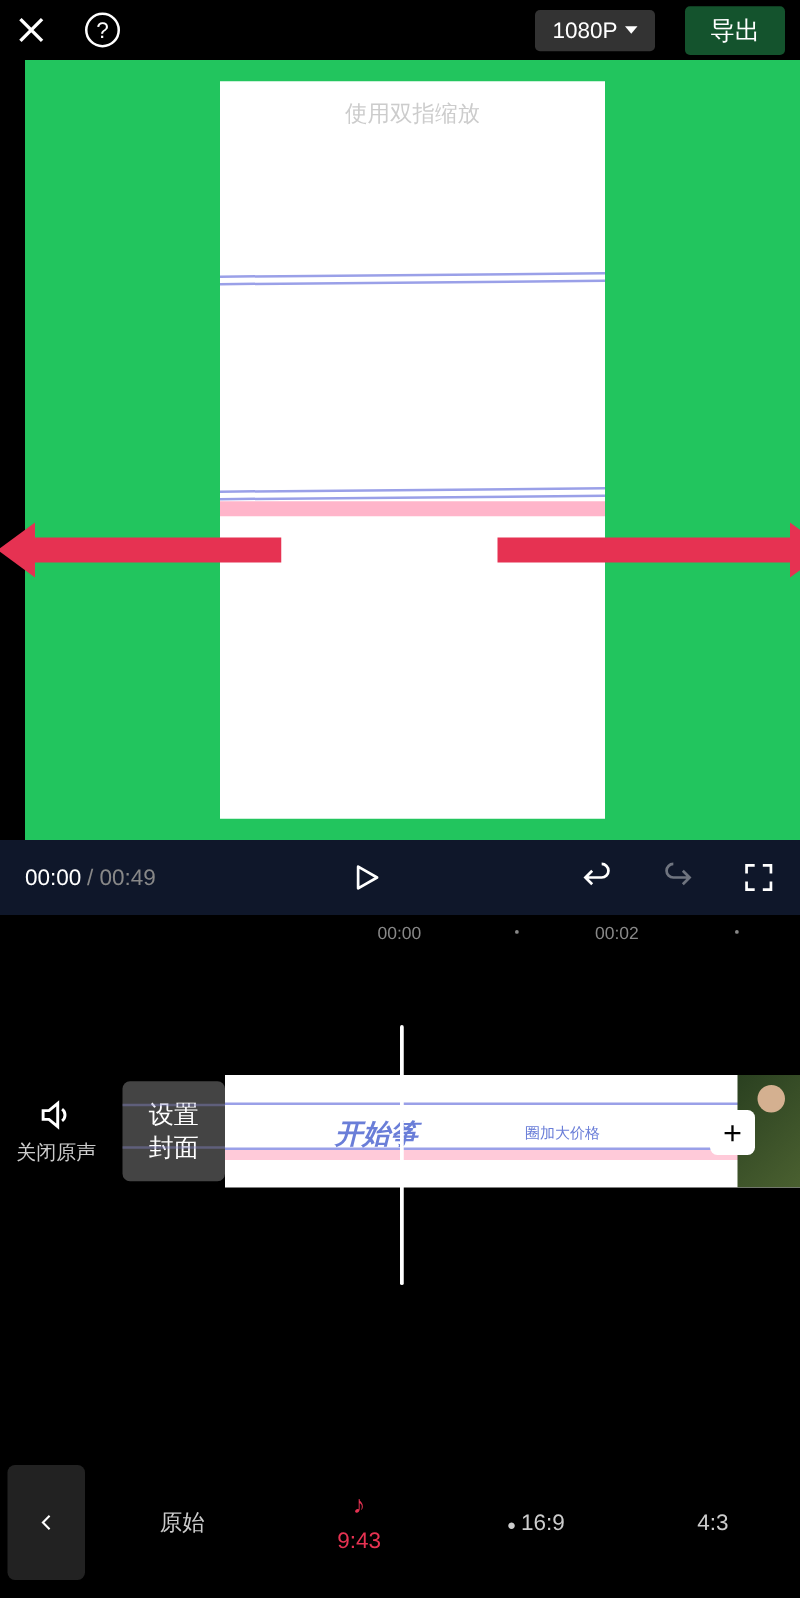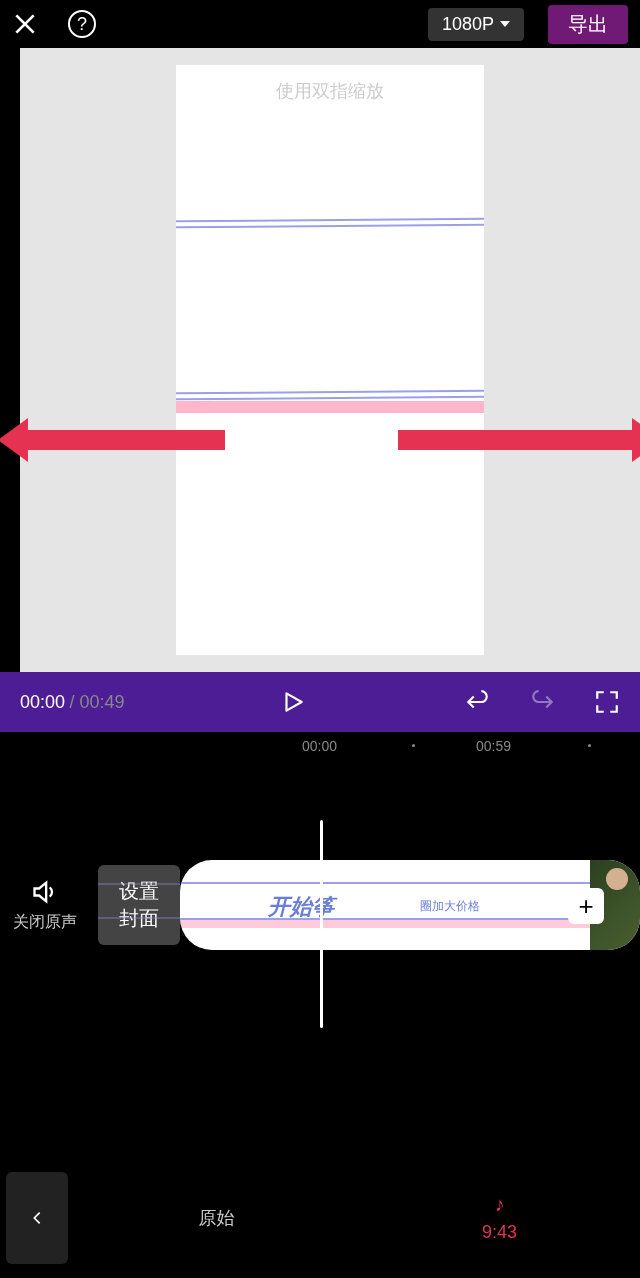--- a/index.html
+++ b/index.html
@@ -27,33 +27,33 @@
       padding: 6px 14px;
       border-radius: 4px;
       font-size: 18px;
       cursor: pointer;
       display: flex;
       align-items: center;
       gap: 6px;
     }
     .tri-down { width: 0; height: 0; border-left: 5px solid transparent; border-right: 5px solid transparent; border-top: 6px solid #fff; }
     .export-btn {
-      background: #701a75;
+      background: #14532d;
       color: #fff;
       padding: 6px 20px;
       border-radius: 4px;
       font-size: 20px;
       cursor: pointer;
     }
     .preview-area {
       height: 624px;
       display: flex;
       align-items: center;
       justify-content: center;
-      background: #e5e5e5;
+      background: #22c55e;
       position: relative;
       margin-left: 20px;
     }
     .canvas {
       width: 308px;
       height: 590px;
       background: #fff;
       position: relative;
     }
     .hint-text {
@@ -90,21 +90,21 @@
       border-bottom: 22px solid transparent;
       top: -12px;
     }
     .ah-l { left: -22px; border-right: 30px solid #e63252; }
     .ah-r { right: -22px; border-left: 30px solid #e63252; }
     .controls {
       height: 60px;
       display: flex;
       align-items: center;
       padding: 0 20px;
-      background: #4c1d95;
+      background: #0f172a;
     }
     .time-text { color: #fff; font-size: 18px; }
     .time-total { color: #888; }
     .ctrl-center { flex: 1; display: flex; justify-content: center; }
     .ctrl-right { display: flex; gap: 36px; align-items: center; }
     .play-btn { cursor: pointer; }
     .undo-btn, .redo-btn, .full-btn { cursor: pointer; color: #fff; }
     .redo-btn { opacity: 0.4; }
     .timeline-ruler {
       height: 28px;
@@ -152,21 +152,20 @@
       position: relative;
     }
     .cover-btn::before { content:""; position:absolute; left:0; right:0; top:18px; height:2px; background:#8a8ad0; opacity:0.4; }
     .cover-btn::after { content:""; position:absolute; left:0; right:0; bottom:26px; height:2px; background:#8a8ad0; opacity:0.4; }
     .clip {
       height: 90px;
       background: #fff;
       flex: 1;
       position: relative;
       overflow: hidden;
-      border-radius: 32px;
     }
     .clip-text {
       position: absolute;
       top: 32px;
       left: 88px;
       color: #6a7ed8;
       font-size: 22px;
       font-weight: bold;
       font-style: italic;
     }
@@ -315,21 +314,21 @@
       <svg width="26" height="26" viewBox="0 0 24 24">
           <path d="M3 9 V3 H9 M15 3 H21 V9 M21 15 V21 H15 M9 21 H3 V15" fill="none" stroke="#fff" stroke-width="2"></path>
         </svg>
     </div>
   </div>
 </div>
 
 <div class="timeline-ruler">
   <span class="ruler-label" style="left:302px">00:00</span>
   <span class="ruler-dot" style="left:412px"></span>
-  <span class="ruler-label" style="left:476px">00:59</span>
+  <span class="ruler-label" style="left:476px">00:02</span>
   <span class="ruler-dot" style="left:588px"></span>
 </div>
 
 <div class="timeline-area">
   <div class="track-row">
     <div class="mute-col">
       <svg width="32" height="28" viewBox="0 0 24 24">
           <path d="M3 9 V15 H7 L13 20 V4 L7 9 Z M16 8 A5 5 0 0 1 16 16" fill="none" stroke="#fff" stroke-width="2"></path>
         </svg>
       <div class="mute-label">关闭原声</div>
@@ -359,13 +358,21 @@
         <path d="M16 4 L8 12 L16 20" fill="none" stroke="#fff" stroke-width="2.5"></path>
       </svg>
   </div>
   <div class="ratio-tile">
     <span>原始</span>
   </div>
   <div class="ratio-tile active">
     <span class="ratio-icon">♪</span>
     <span>9:43</span>
   </div>
+  <div class="ratio-tile">
+    <span>
+      <span class="ratio-icon" style="font-size:12px;margin-right:4px">●</span><span>16:9</span>
+    </span>
+  </div>
+  <div class="ratio-tile">
+    <span>4:3</span>
+  </div>
 </div>
 
 </body></html>

